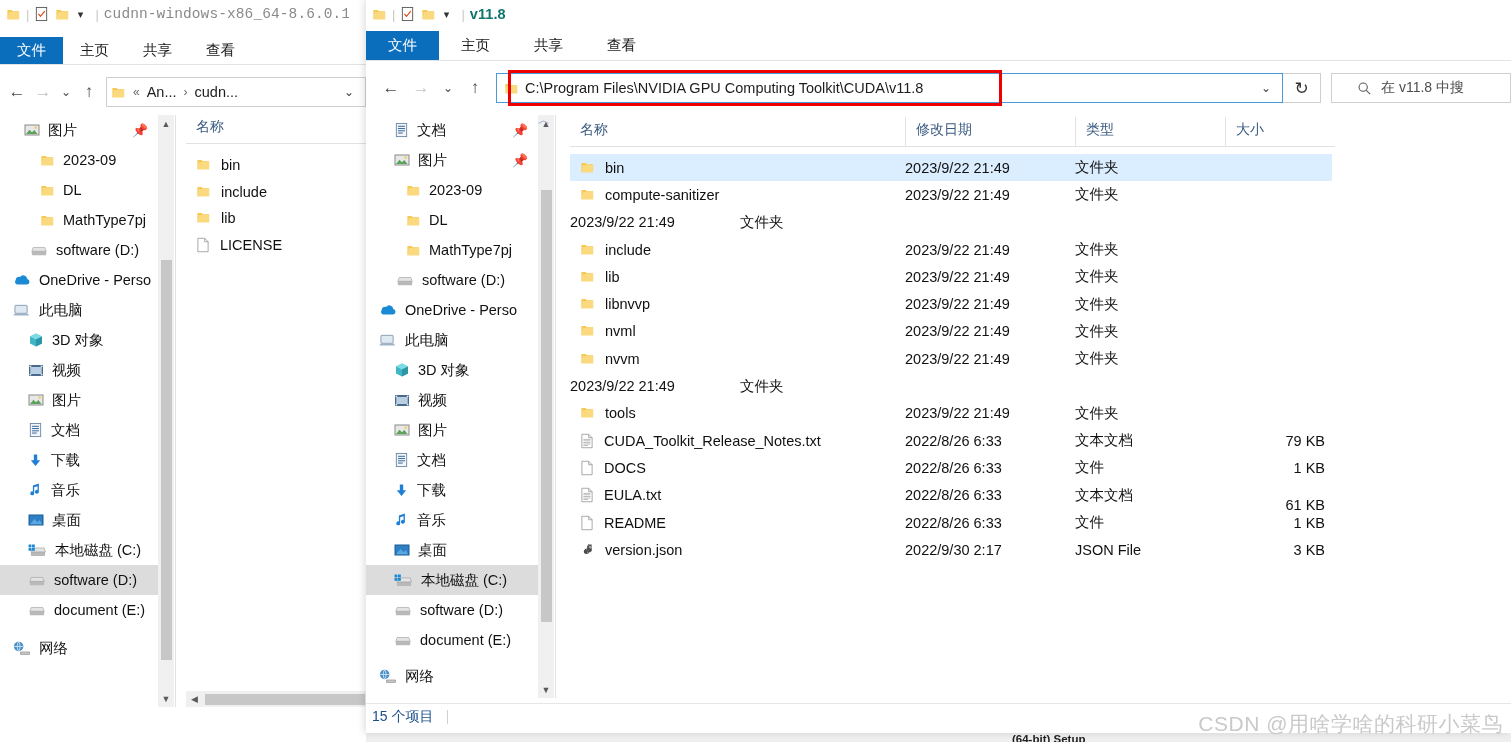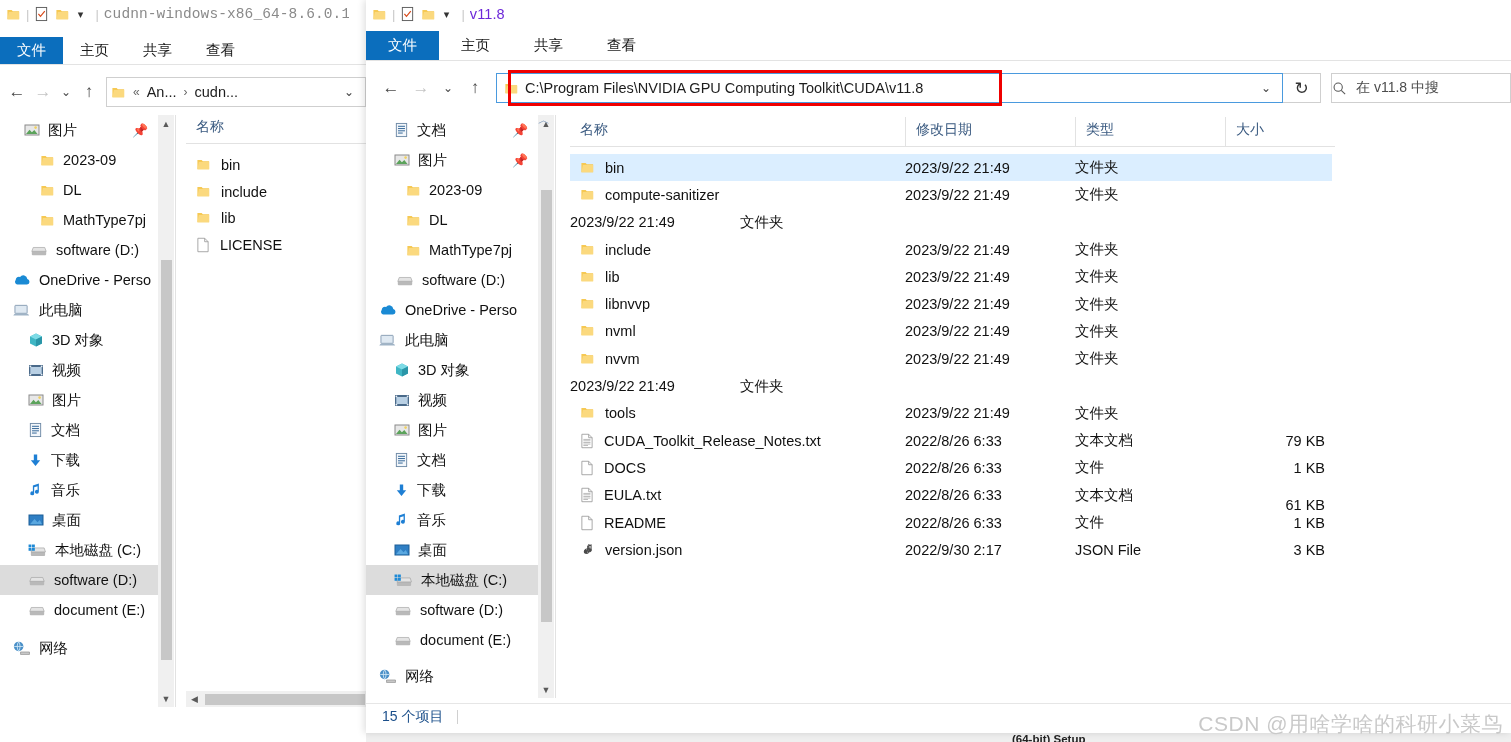--- a/index.html
+++ b/index.html
@@ -46,21 +46,21 @@
                overflow:hidden; padding-left:6px; }
   .crumb { font-size:14.5px; color:#1d1d1d; white-space:nowrap; display:flex;
            align-items:center; gap:7px; padding-left:7px; }
   .crumb .chev { color:#666; font-size:12px; }
   .addr-caret { margin-left:auto; color:#444; font-size:12px; padding:0 7px; }
   .redbox { position:absolute; border:3px solid #ef0000; pointer-events:none; }
   .refreshbtn { width:38px; height:30px; border:1px solid #cfcfcf;
                 border-left:none; display:flex; align-items:center;
                 justify-content:center; color:#333; font-size:17px; flex:none; }
   .searchbox { height:30px; border:1px solid #cfcfcf; display:flex;
-               align-items:center; gap:9px; padding:0 0; overflow:hidden; flex:none; }
+               align-items:center; gap:9px; padding:0 25px; overflow:hidden; flex:none; }
   .search-ph { font-size:14px; color:#4c4c4c; white-space:nowrap; }
 
   
   .navpane { position:absolute; overflow:hidden; background:#fff;text-align:center; }
   .nav-item { display:flex; align-items:center; height:30px;
               font-size:14.5px; color:#111; white-space:nowrap; gap:8px; }
   .nav-item.sel { background:#dcdcdc; }
   .nav-item .pin { margin-left:auto; padding-right:9px; color:#9a9a9a; font-size:13px; }
 
   
@@ -449,21 +449,21 @@
         </span>
         <span class="ic">
           <svg width="15" height="15" viewBox="0 0 16 16">
               <path d="M1.5 3.3h4.6l1.1 1.3H14v8.4H1.5z" fill="#f6c954"></path>
               <path d="M3.0 5.2H14v7.8H1.5z" fill="#fbd97e"></path>
             </svg>
         </span>
         <span class="ic" style="width:20px;color:#333;font-size:11px;line-height:1;">▾</span>
         <span class="sep">|</span>
       </div>
-      <div class="title-text" style="color:#6d28d9;">v11.8</div>
+      <div class="title-text" style="color:#0f766e;font-weight:bold;">v11.8</div>
     </div>
 
     <div class="ribbon" style="top:31px; height:30px;">
       <div class="tab active" style="padding:0 22px;">文件</div>
       <div class="tab" style="padding:0 22px;">主页</div>
       <div class="tab" style="padding:0 22px;">共享</div>
       <div class="tab" style="padding:0 22px;">查看</div>
     </div>
 
     <div class="navbar" style="top:66px; padding-left:10px; padding-right:0px;">
@@ -935,20 +935,20 @@
           </span>
           <span>version.json</span>
         </div>
         <div class="cell-date" style="width:170px;">2022/9/30 2:17</div>
         <div class="cell-type" style="width:150px;">JSON File</div>
         <div class="cell-size" style="width:100px;">3 KB</div>
       </div>
     </div>
 
     <div class="statusbar" style="top:703px;">
-      <span class="status-text" style="padding-left:16px;">15 个项目</span>
+      <span class="status-text" style="padding-left:6px;">15 个项目</span>
       <span class="status-div"></span>
     </div>
   </div>
 
   <div class="wm" style="top:710px;">CSDN @用啥学啥的科研小菜鸟</div>
 
 </div>
 
 </body></html>

